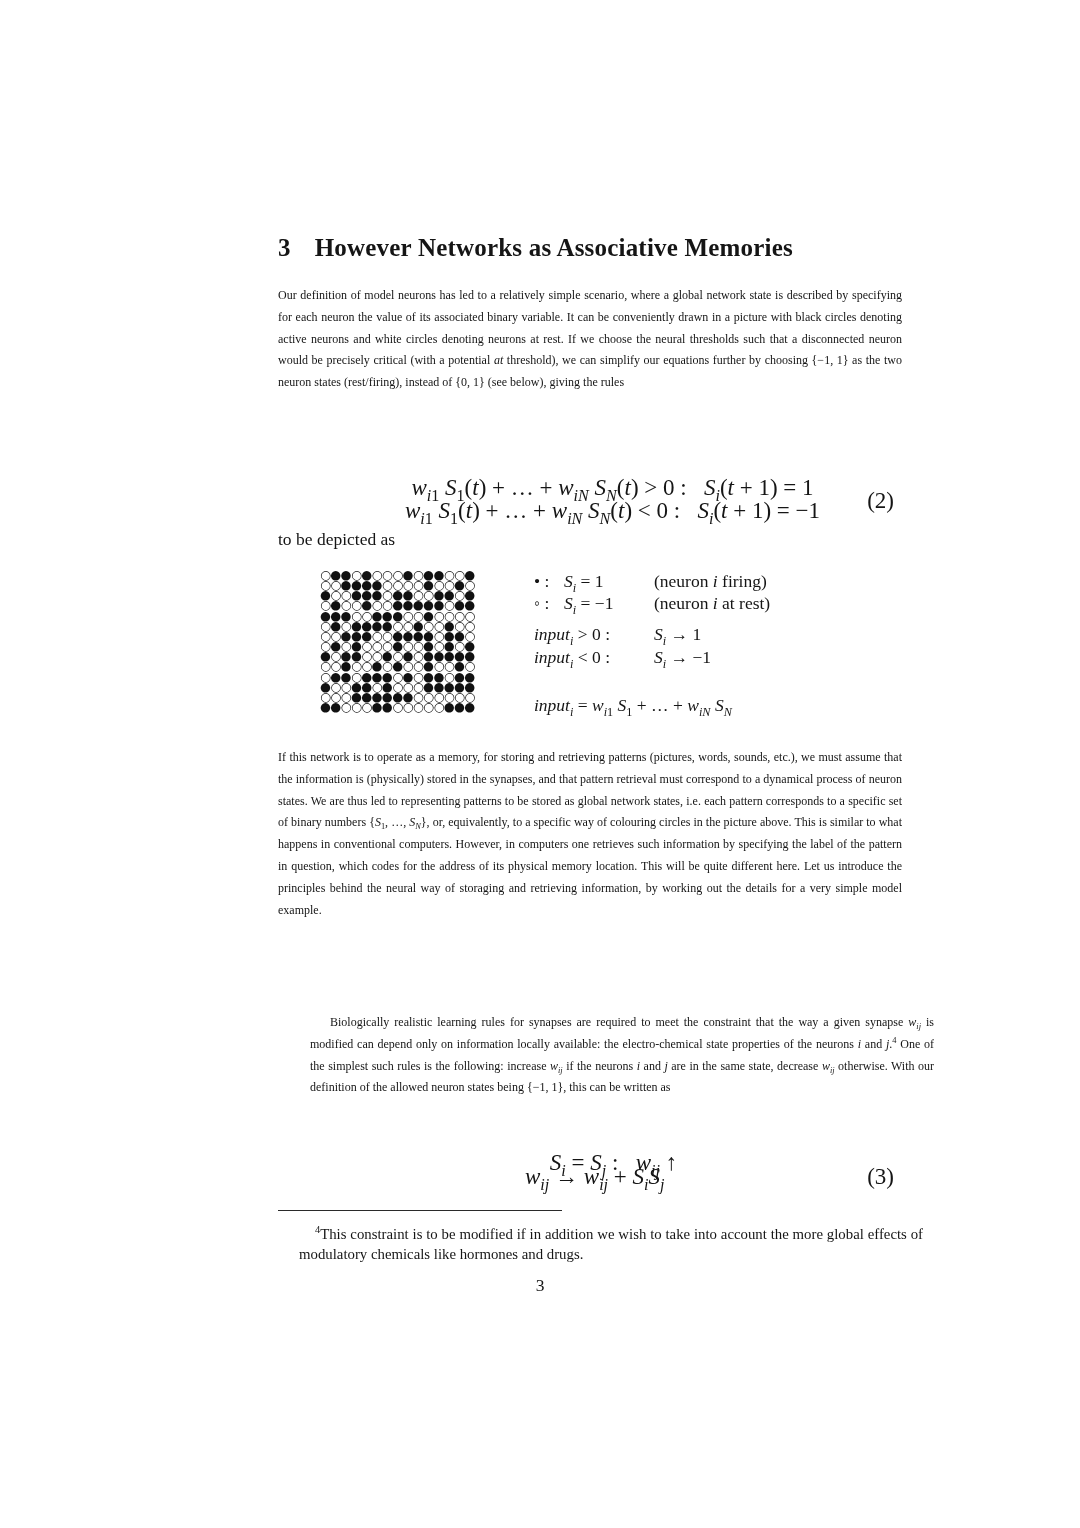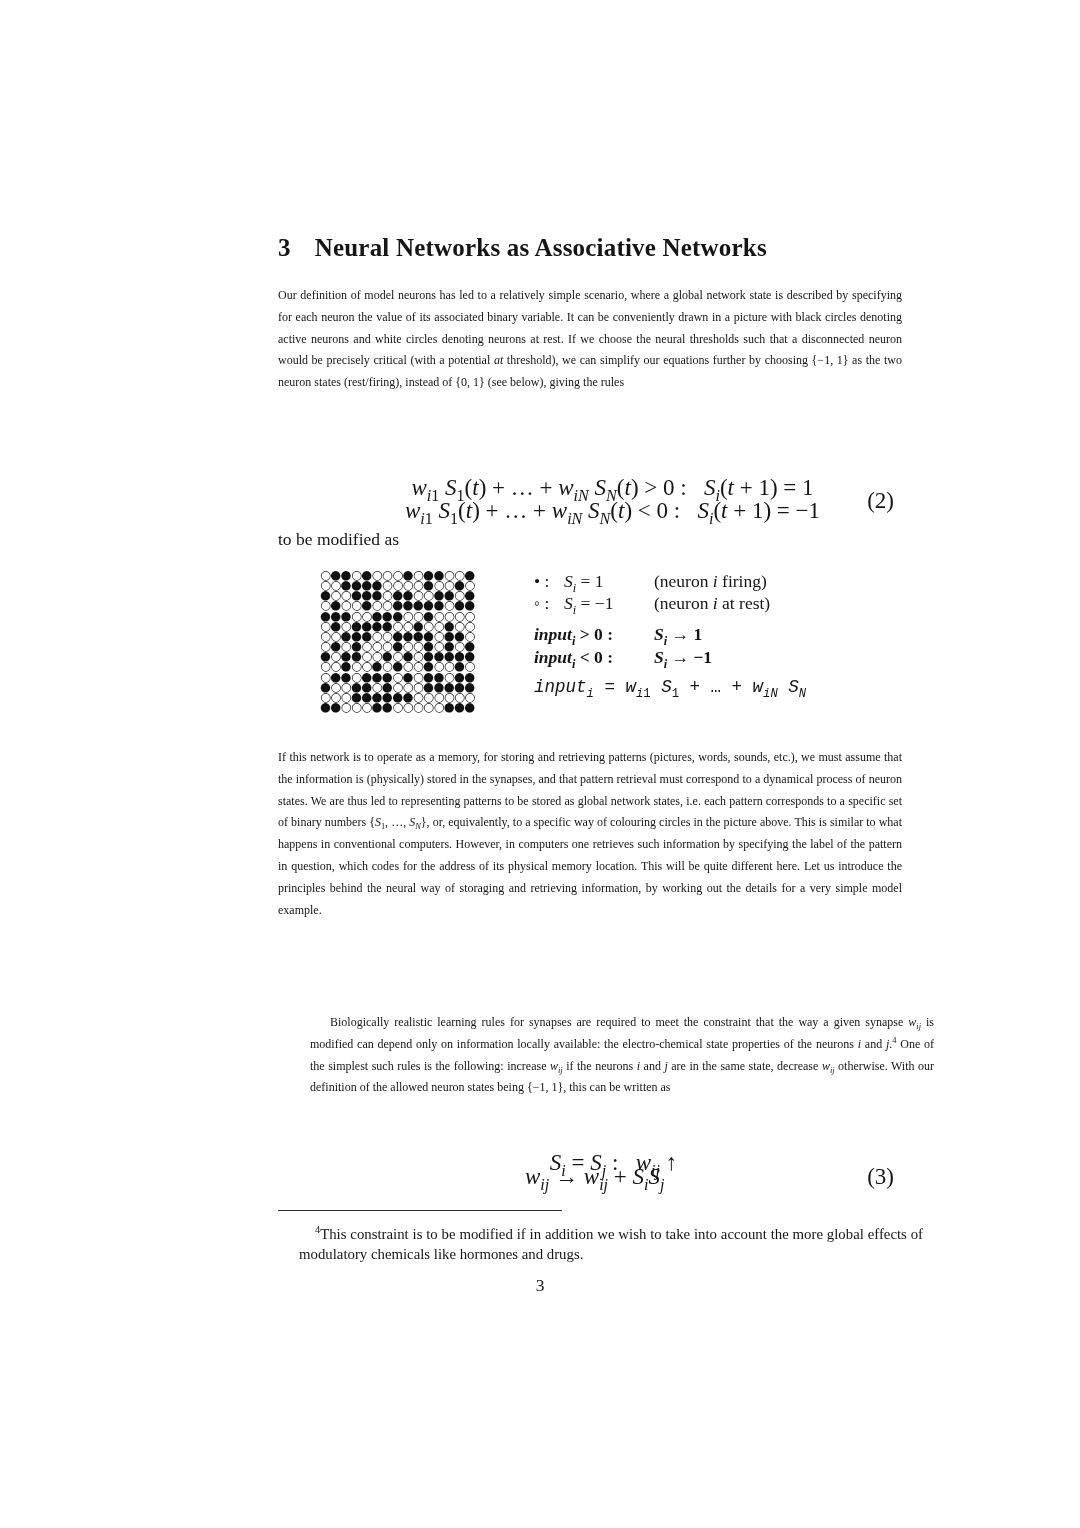--- a/index.html
+++ b/index.html
@@ -48,57 +48,57 @@
     font-family:"DejaVu Sans",sans-serif;
     font-size:12.5px; line-height:10.15px; letter-spacing:-0.6px;
     color:#111; white-space:pre;
   }
   .legend { position:absolute; left:256px; top:8px; font-size:17.5px; }
   .leg-row { display:flex; line-height:22px; }
   .leg-sym { width:30px; }
   .leg-eq  { width:90px; }
   .leg-note{ }
   .leg-rules { margin-top:9px; }
-  .rule-row { display:flex; line-height:22.5px;font-weight:bold; }
+  .rule-row { display:flex; line-height:22.5px; }
   .rule-lhs { width:120px; }
-  .input-def { margin-top:9px;font-family:Liberation Mono, monospace; }
+  .input-def { margin-top:27px; }
 
   .footrule { position:absolute; left:278px; top:1210px; width:284px; height:1.4px; background:#2a2a2a; }
   .footnote {
     position:absolute; left:291px; top:1217px; width:624px;
     font-size:14.8px; line-height:19.6px; text-align:justify; margin:8px;
     text-indent:16px;
   }
   .pagenum {
     position:absolute; left:0; top:1275px; width:1080px;
     text-align:center; font-size:17.5px;
   }
   i { font-style:italic; }
 </style>
 </head>
 <body>
 
 <div class="page">
 
   <div class="heading">
     <span>3</span>
-    <span>Neural Networks as Associative Networks</span>
+    <span>However Networks as Associative Memories</span>
   </div>
 
   <p class="body-par p1">Our definition of model neurons has led to a relatively simple scenario, where a global network state is described by specifying for each neuron the value of its associated binary variable. It can be conveniently drawn in a picture with black circles denoting active neurons and white circles denoting neurons at rest. If we choose the neural thresholds such that a disconnected neuron would be precisely critical (with a potential <i>at</i> threshold), we can simplify our equations further by choosing {−1, 1} as the two neuron states (rest/firing), instead of {0, 1} (see below), giving the rules</p>
 
   <div class="eqblock eq2">
     <div class="eqlines">
       <div><i>w</i><sub><i>i</i>1</sub> <i>S</i><sub>1</sub>(<i>t</i>) + … + <i>w</i><sub><i>iN</i></sub> <i>S</i><sub><i>N</i></sub>(<i>t</i>) &gt; 0 :  <i>S</i><sub><i>i</i></sub>(<i>t</i> + 1) = 1</div>
       <div><i>w</i><sub><i>i</i>1</sub> <i>S</i><sub>1</sub>(<i>t</i>) + … + <i>w</i><sub><i>iN</i></sub> <i>S</i><sub><i>N</i></sub>(<i>t</i>) &lt; 0 :  <i>S</i><sub><i>i</i></sub>(<i>t</i> + 1) = −1</div>
     </div>
     <span class="eqnum">(2)</span>
   </div>
 
-  <p class="depicted">to be modified as</p>
+  <p class="depicted">to be depicted as</p>
 
   <div class="figure">
     <div class="neuron-grid"><div>○●●○●○○○●○●●○○●</div><div>○○●●●●○○○○●○○●○</div><div>●○○●●●○●●○○●●○●</div><div>○●○○●○○●●●●●○●●</div><div>●●●○○●●●○○●○○○○</div><div>○●○●●●●○○●○○●○○</div><div>○○●●●○○●●●●○●●○</div><div>○●○●○○○●○○●○●○●</div><div>●○●●○○●○●○●●●●●</div><div>○○●○○●○●○○●○○●○</div><div>○●●○●●●○●○●●○●●</div><div>●○○●●○●○○○●●●●●</div><div>○○○●●●●●●○○○○○○</div><div>●●○○○●●○○○○○●●●</div></div>
     <div class="legend">
       <div class="leg-row">
         <span class="leg-sym">• :</span>
         <span class="leg-eq"><i>S</i><sub><i>i</i></sub> = 1</span>
         <span class="leg-note">(neuron <i>i</i> firing)</span>
       </div>
       <div class="leg-row">

